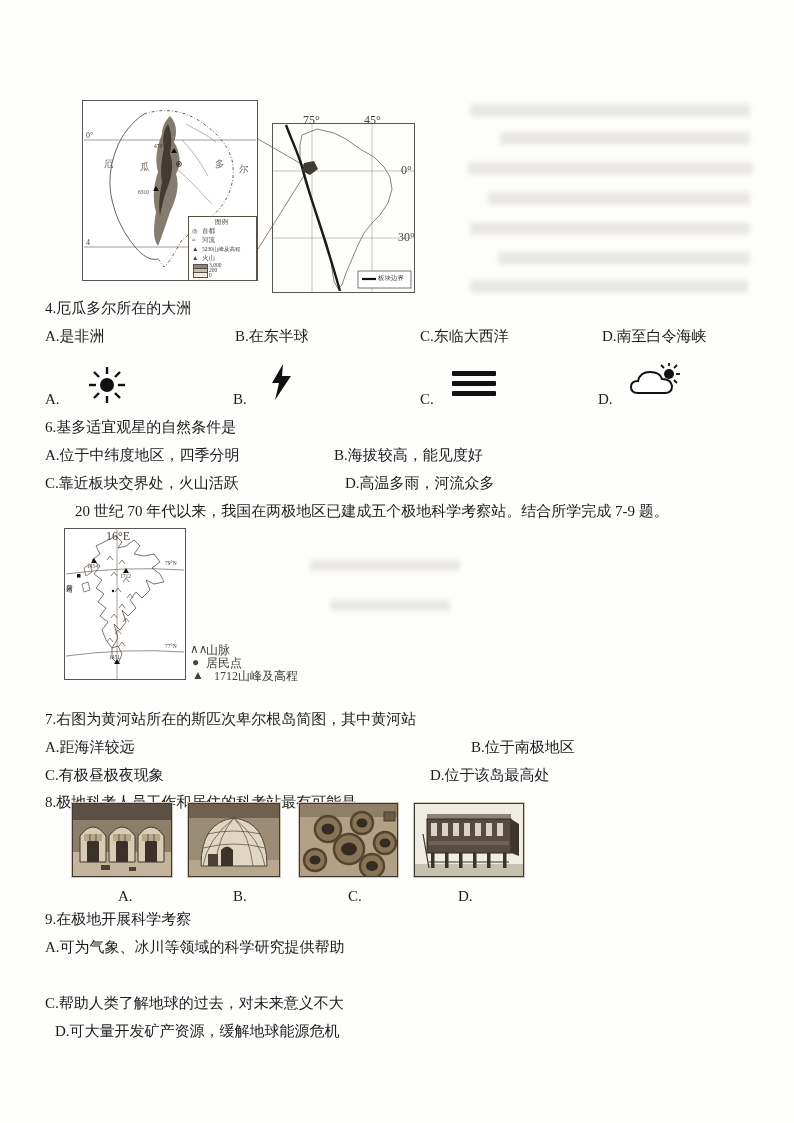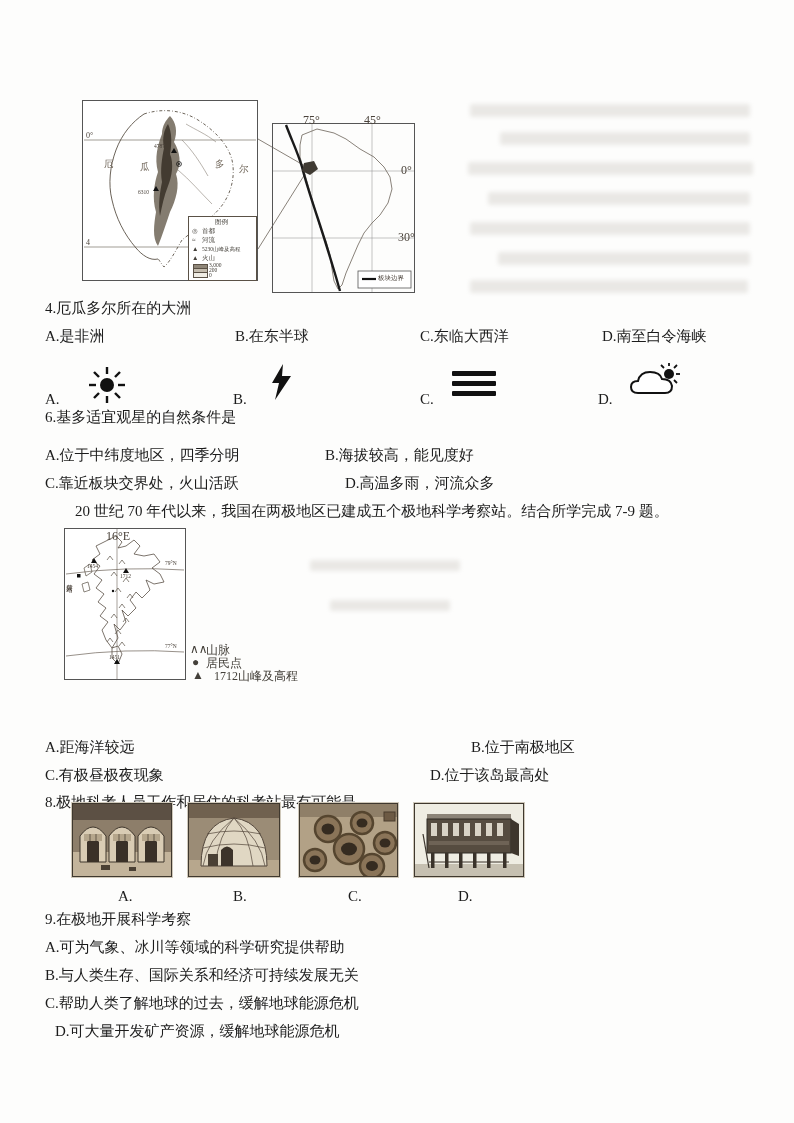--- a/index.html
+++ b/index.html
@@ -151,25 +151,25 @@
     <g stroke="#111" stroke-width="1.8">
       <line x1="41" y1="3" x2="41" y2="0"></line>
         <line x1="48" y1="11" x2="52" y2="11"></line>
       <line x1="46" y1="5" x2="49" y2="2"></line>
         <line x1="46" y1="17" x2="49" y2="20"></line>
         <line x1="36" y1="5" x2="33" y2="2"></line>
     </g>
     <path d="M10,30 Q3,30 3,24 Q3,18 10,18 Q12,9 22,9 Q32,9 34,16 Q43,16 44,23 Q44,30 37,30 Z" fill="#fff" stroke="#111" stroke-width="2"></path>
   </svg>
 
-  <div class="t" style="left:45px;top:408px;">
+  <div class="t" style="left:45px;top:418px;">
     <span>6.</span><span>基多适宜观星的自然条件是</span>
   </div>
   <div class="t" style="left:45px;top:446px;"><span>A.</span><span>位于中纬度地区，四季分明</span></div>
-  <div class="t" style="left:325px;top:446px;"><span>B.</span><span>海拔较高，能见度好</span></div>
+  <div class="t" style="left:334px;top:446px;"><span>B.</span><span>海拔较高，能见度好</span></div>
   <div class="t" style="left:45px;top:474px;"><span>C.</span><span>靠近板块交界处，火山活跃</span></div>
   <div class="t" style="left:345px;top:474px;"><span>D.</span><span>高温多雨，河流众多</span></div>
 
   <div class="t" style="left:75px;top:502px;">20 世纪 70 年代以来，我国在两极地区已建成五个极地科学考察站。结合所学完成 7-9 题。</div>
 
   <div class="fig" style="left:64px;top:528px;width:250px;height:160px;">
     <div class="map" style="left:0;top:0;width:122px;height:152px;">
       <svg width="122" height="152" viewBox="0 0 122 152">
         <rect x="0.5" y="0.5" width="121" height="151" fill="#fff" stroke="#555" stroke-width="1"></rect>
         <line x1="53" y1="1" x2="53" y2="151" stroke="#6b6258" stroke-width="0.6"></line>
@@ -209,20 +209,23 @@
     <div style="position:absolute;left:126px;top:112px;width:120px;height:46px;">
       <span class="lgrow m7" style="left:0;top:2px;">∧∧</span>
       <span class="lgrow m7" style="left:16px;top:2px;">山脉</span>
       <span class="lgrow m7" style="left:2px;top:15px;">●</span>
       <span class="lgrow m7" style="left:16px;top:15px;">居民点</span>
       <span class="lgrow m7" style="left:2px;top:28px;">▲</span>
       <span class="lgrow m7" style="left:24px;top:28px;">1712山峰及高程</span>
     </div>
   </div>
 
+  <div class="t" style="left:45px;top:710px;">
+    <span>7.</span><span>右图为黄河站所在的斯匹次卑尔根岛简图，其中黄河站</span>
+  </div>
   <div class="t" style="left:45px;top:738px;"><span>A.</span><span>距海洋较远</span></div>
   <div class="t" style="left:430px;top:738px;margin-left:41px;"><span>B.</span><span>位于南极地区</span></div>
   <div class="t" style="left:45px;top:766px;"><span>C.</span><span>有极昼极夜现象</span></div>
   <div class="t" style="left:430px;top:766px;"><span>D.</span><span>位于该岛最高处</span></div>
 
   <div class="t" style="left:45px;top:793px;">
     <span>8.</span><span>极地科考人员工作和居住的科考站最有可能是</span>
   </div>
 
   <svg class="photo" style="left:72px;top:803px;" width="98" height="72" viewBox="0 0 98 72">
@@ -321,17 +324,16 @@
 
   <div class="plabel" style="left:118px;top:888px;"><span>A.</span></div>
   <div class="plabel" style="left:233px;top:888px;"><span>B.</span></div>
   <div class="plabel" style="left:348px;top:888px;"><span>C.</span></div>
   <div class="plabel" style="left:458px;top:888px;"><span>D.</span></div>
 
   <div class="t" style="left:45px;top:910px;">
     <span>9.</span><span>在极地开展科学考察</span>
   </div>
   <div class="t" style="left:45px;top:938px;"><span>A.</span><span>可为气象、冰川等领域的科学研究提供帮助</span></div>
-  <div class="t" style="left:45px;top:966px;"><span>B.</span><span>与人类生存、国际关系和经济可持续发展无关</span></div>
-  <div class="t" style="left:45px;top:994px;"><span>C.</span><span>帮助人类了解地球的过去，缓解地球能源危机</span></div>
+  <div class="t" style="left:45px;top:994px;"><span>C.</span><span>帮助人类了解地球的过去，对未来意义不大</span></div>
   <div class="t" style="left:55px;top:1022px;"><span>D.</span><span>可大量开发矿产资源，缓解地球能源危机</span></div>
 
 </div>
 
 </body></html>

